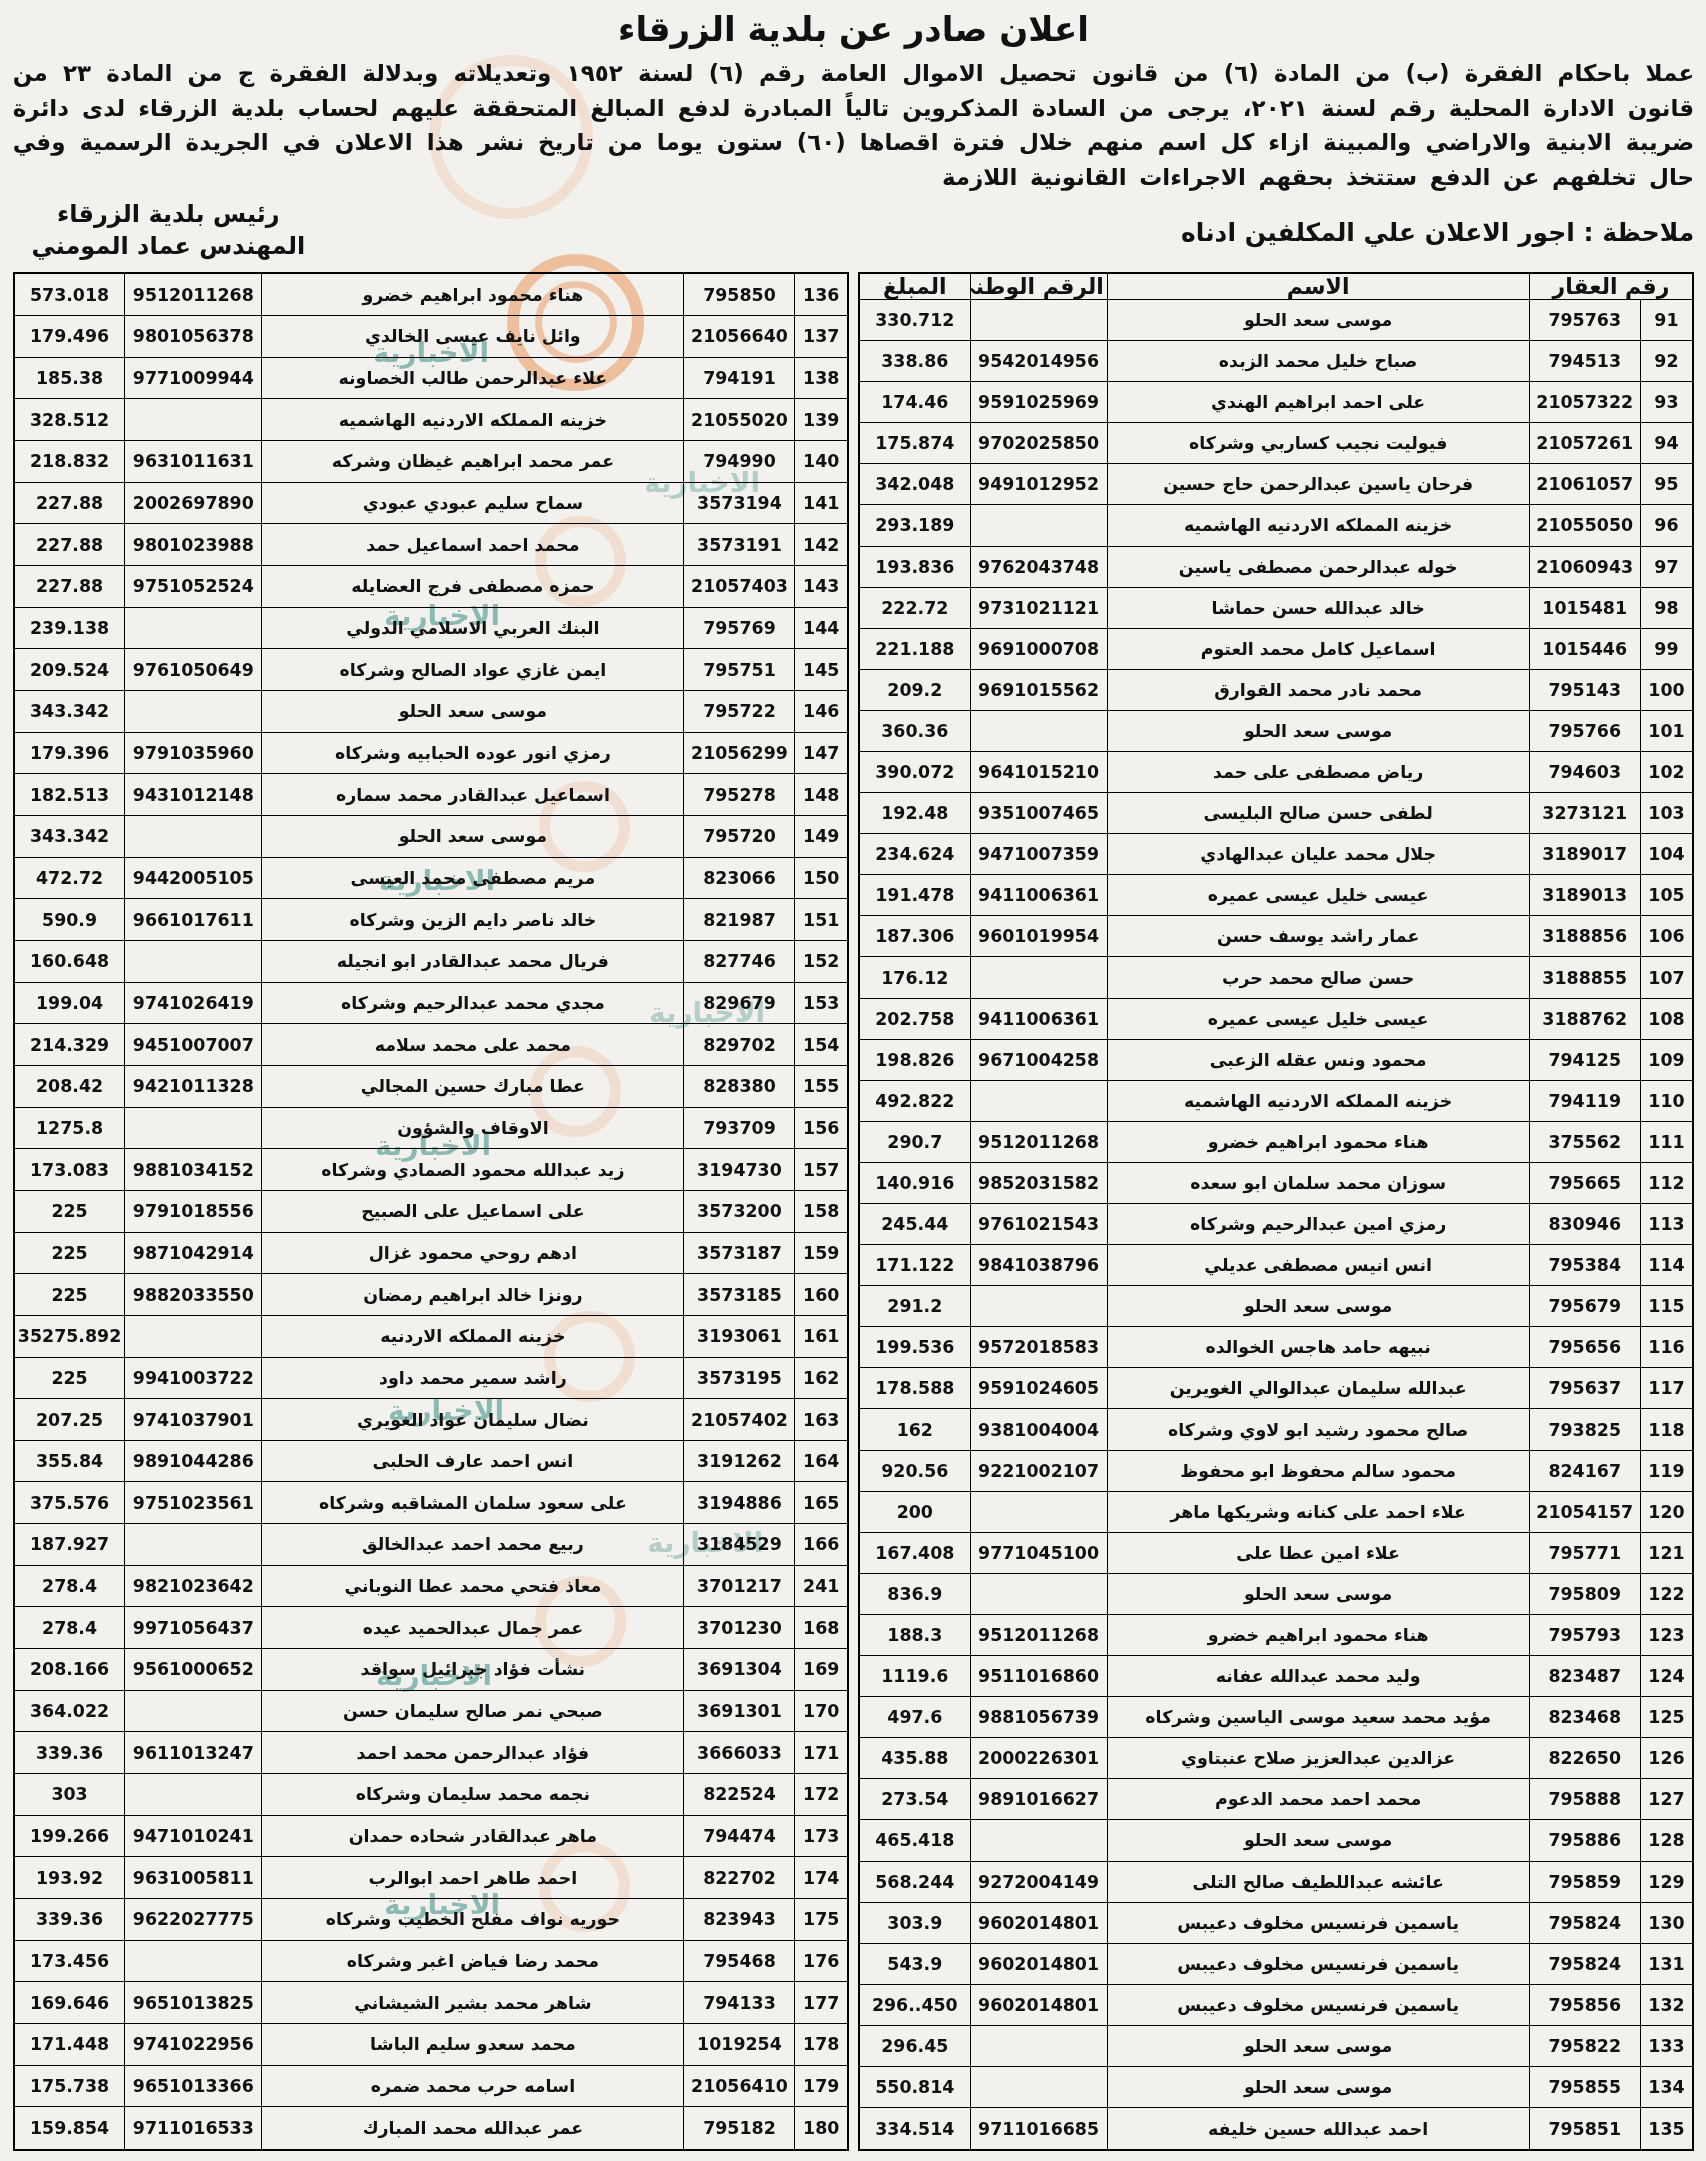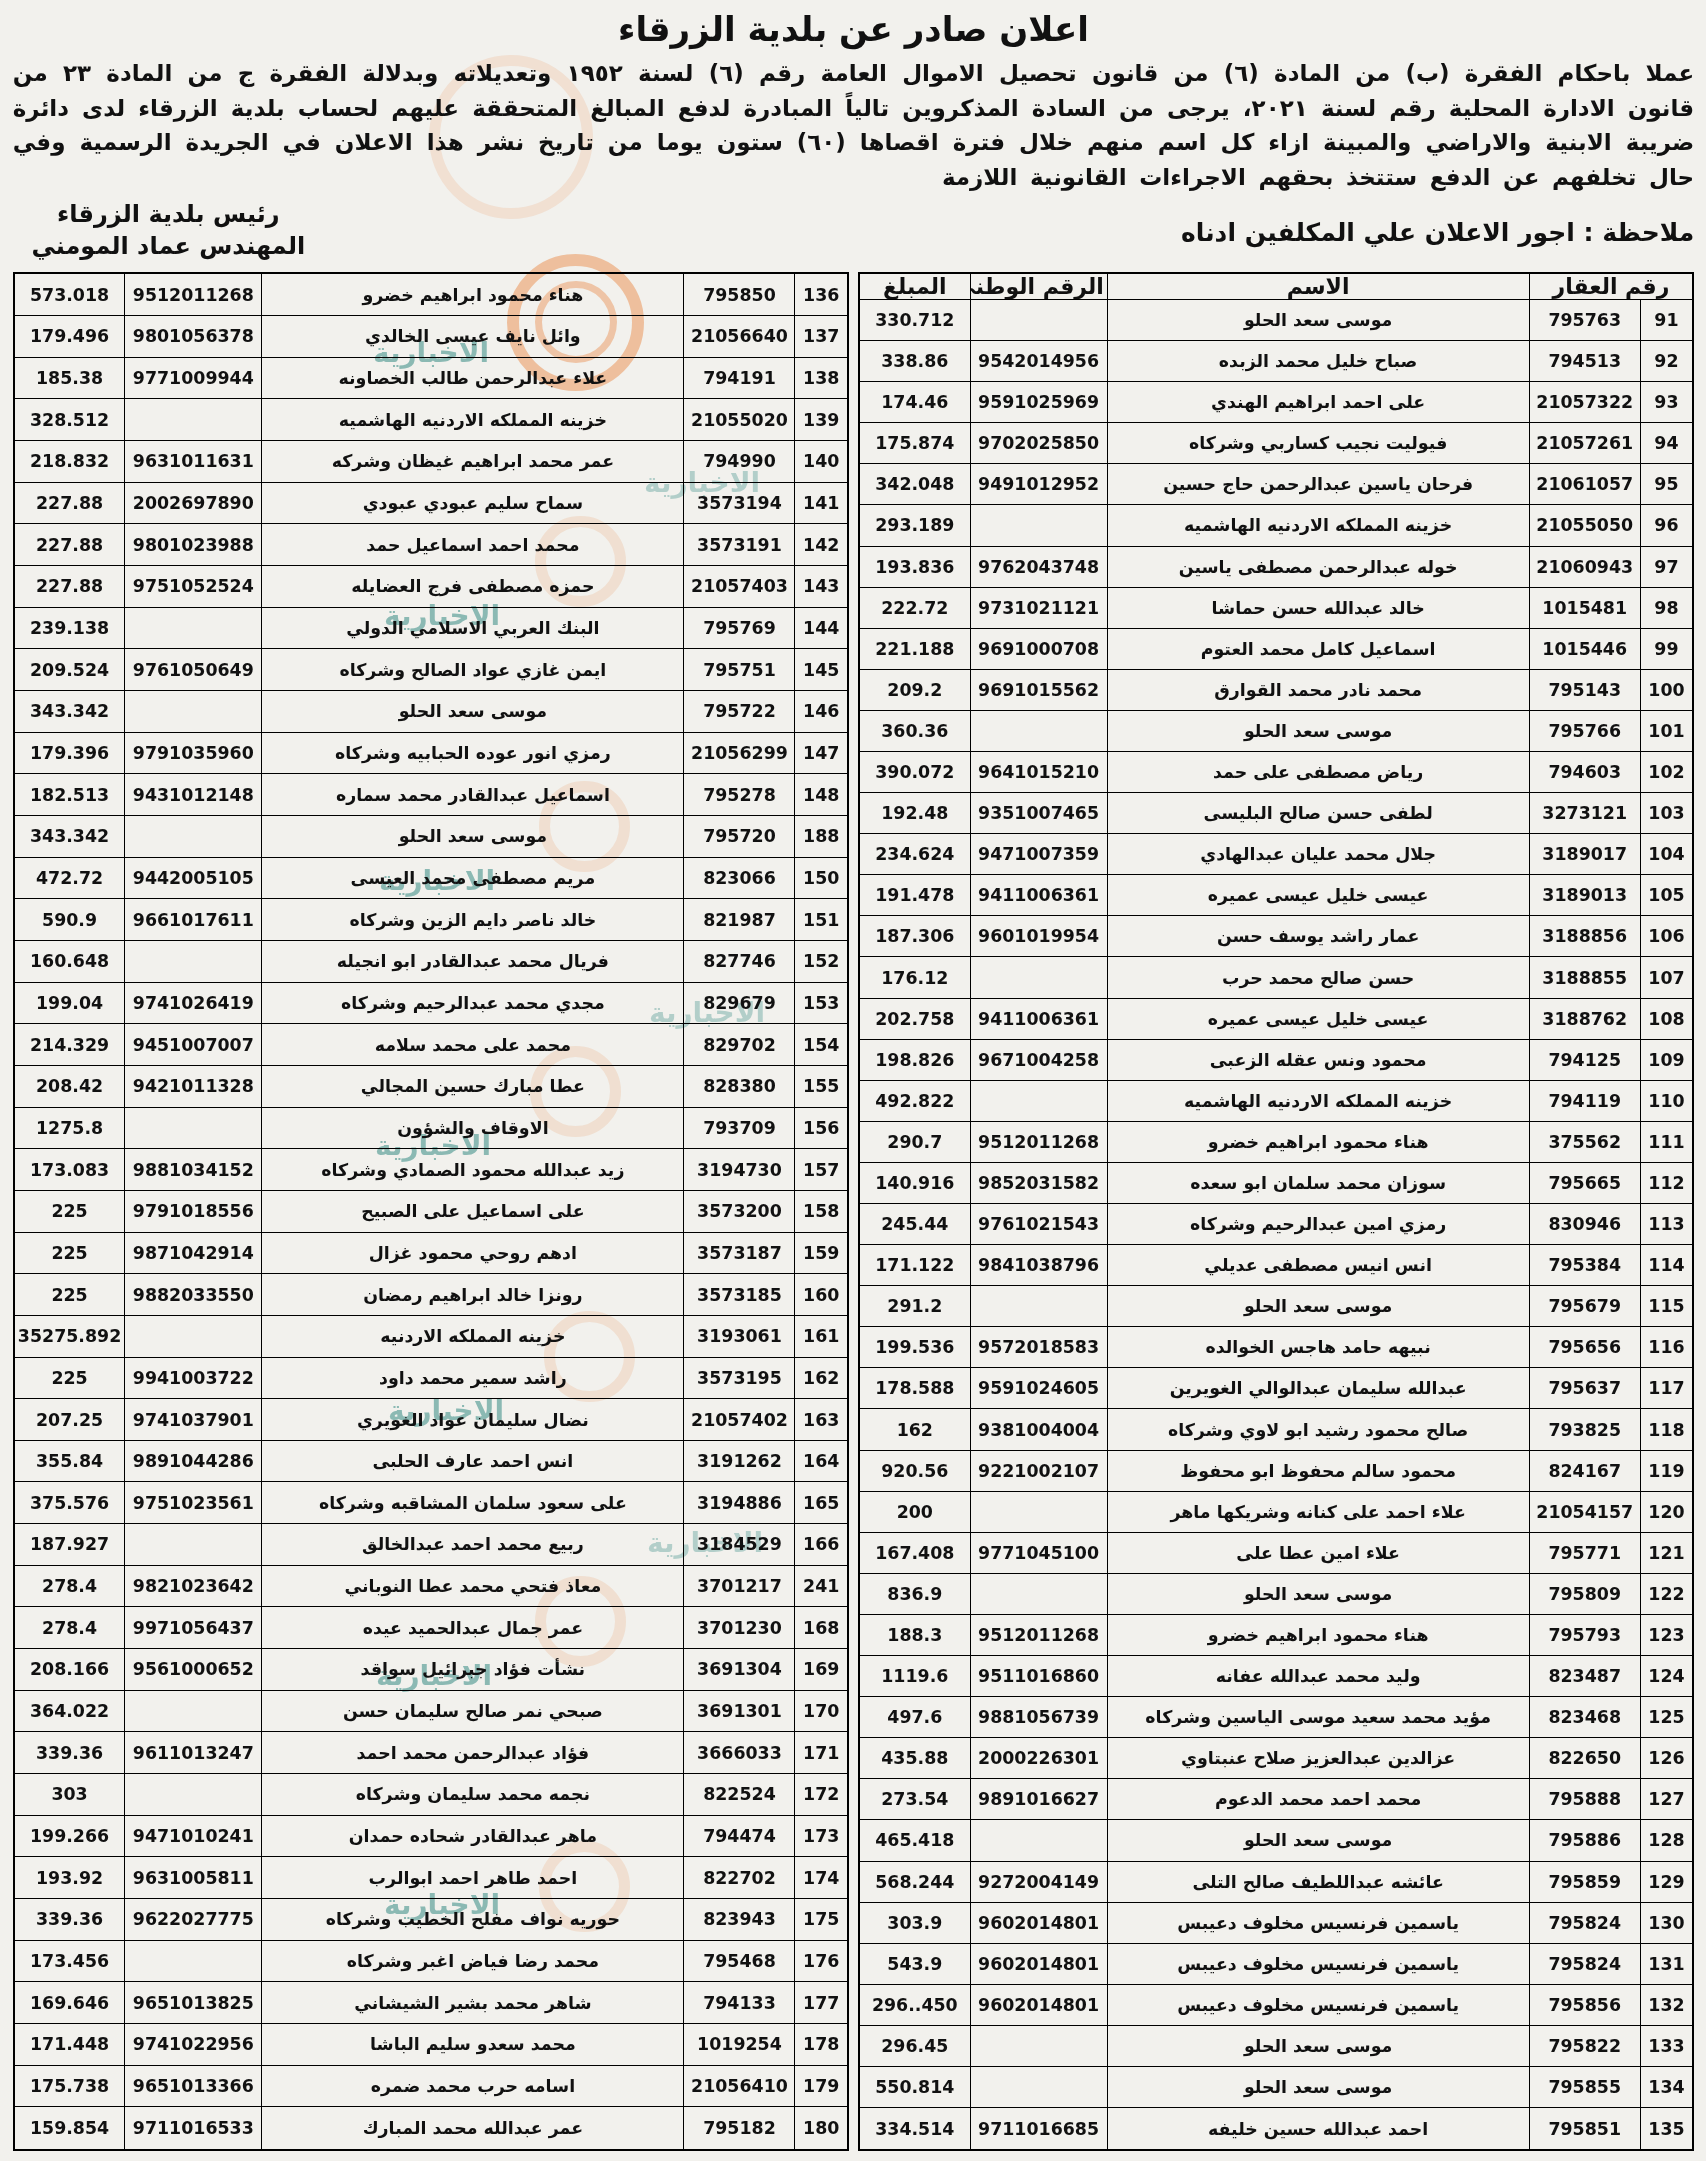--- a/index.html
+++ b/index.html
@@ -530,21 +530,21 @@
             <td class="c-amount">179.396</td>
           </tr>
           <tr>
             <td class="c-serial">148</td>
             <td class="c-property">795278</td>
             <td class="c-name">اسماعيل عبدالقادر محمد سماره</td>
             <td class="c-national">9431012148</td>
             <td class="c-amount">182.513</td>
           </tr>
           <tr>
-            <td class="c-serial">188</td>
+            <td class="c-serial">149</td>
             <td class="c-property">795720</td>
             <td class="c-name">موسى سعد الحلو</td>
             <td class="c-national"></td>
             <td class="c-amount">343.342</td>
           </tr>
           <tr>
             <td class="c-serial">150</td>
             <td class="c-property">823066</td>
             <td class="c-name">مريم مصطفى محمد العيسى</td>
             <td class="c-national">9442005105</td>

